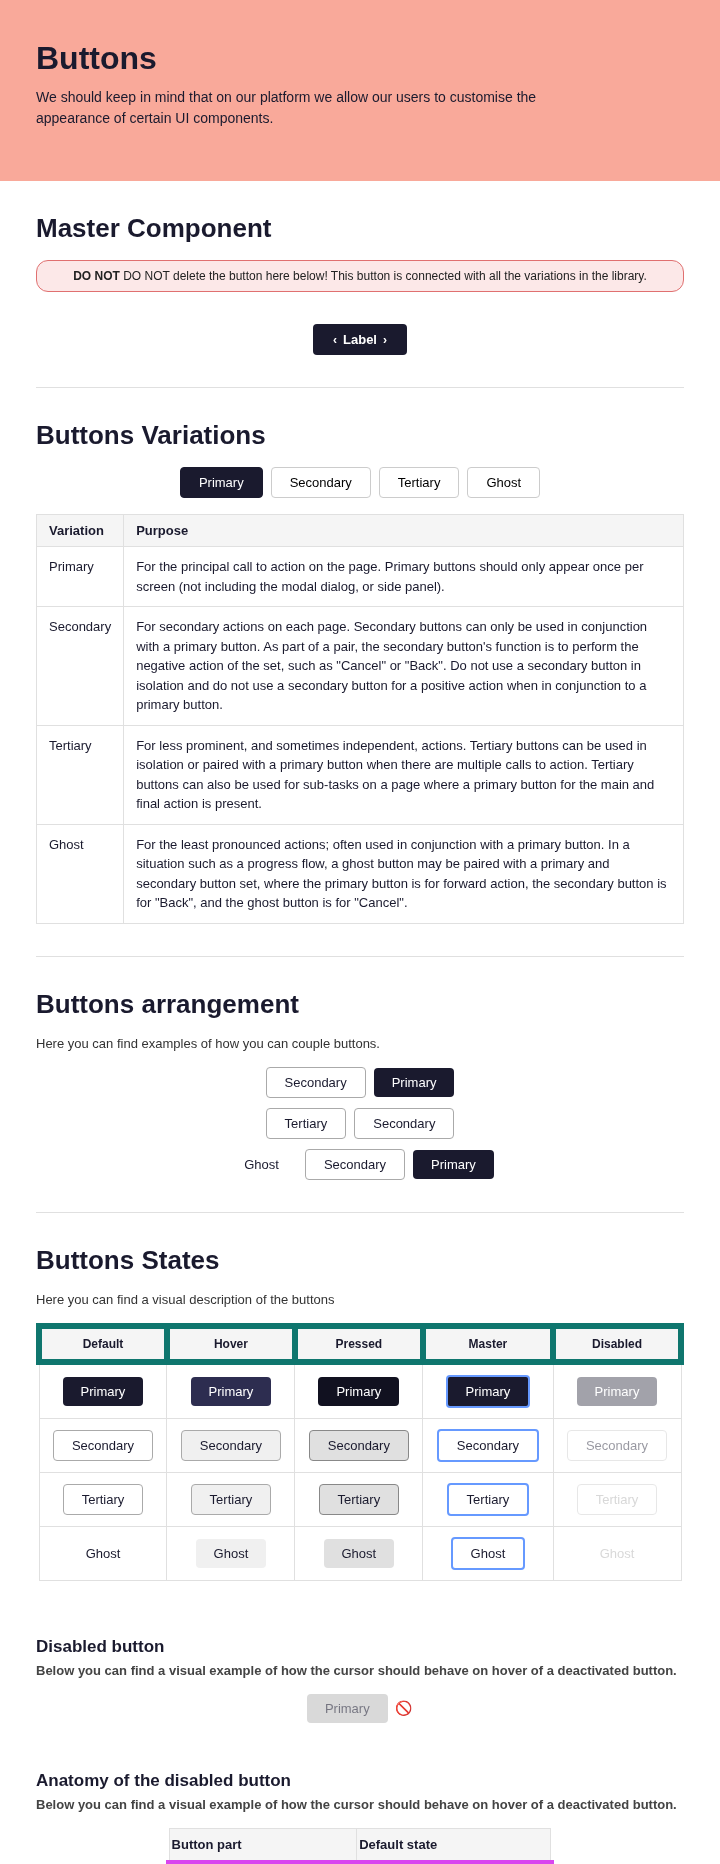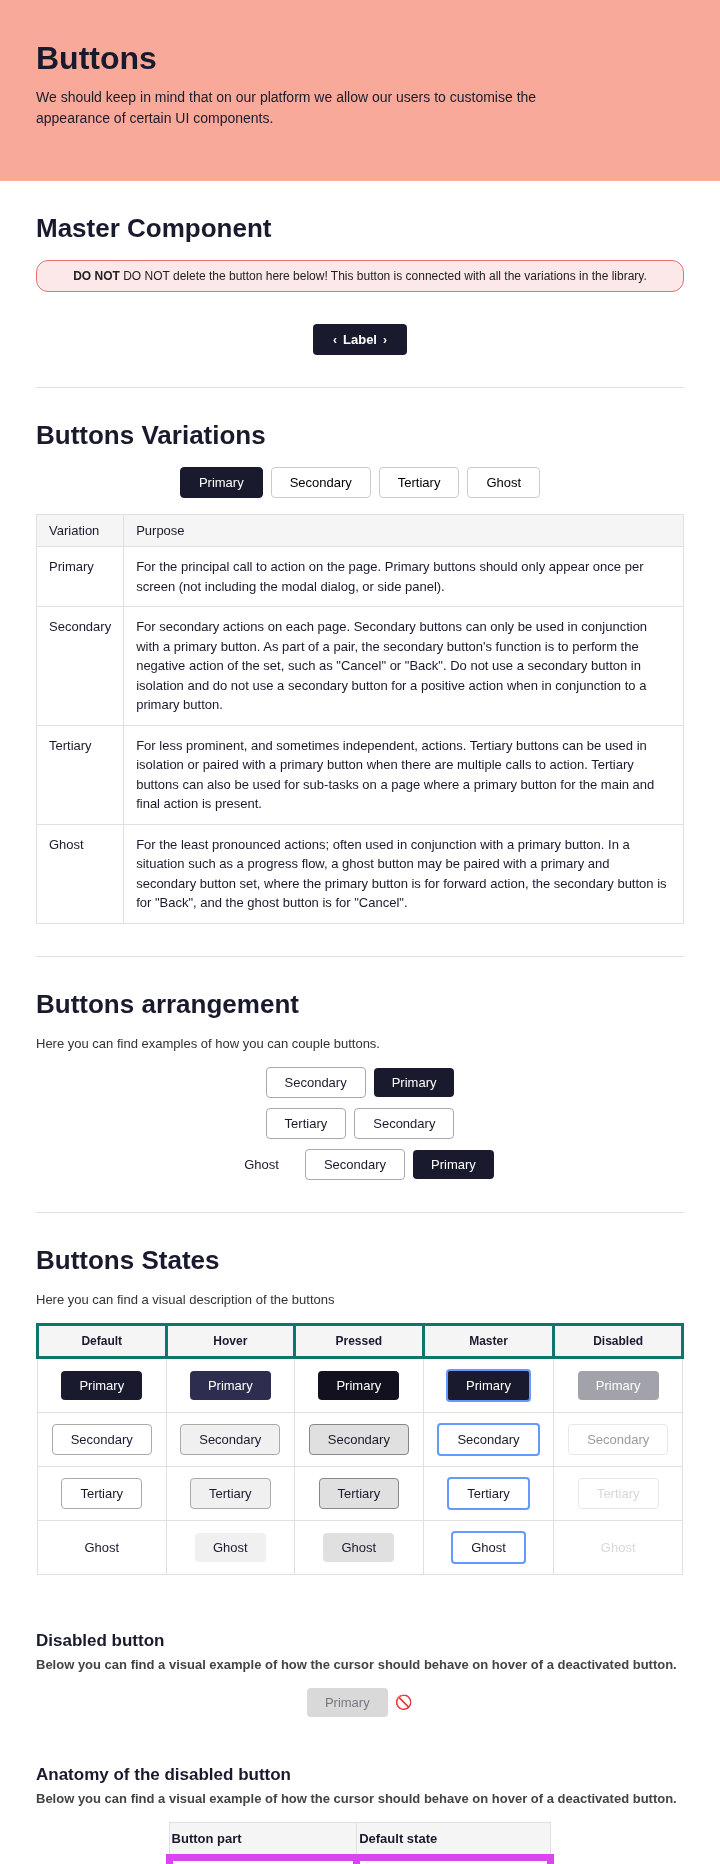--- a/index.html
+++ b/index.html
@@ -23,37 +23,37 @@
     .btn-master { background: #1a1a2e; color: #fff; border: none; border-radius: 4px; padding: 8px 20px; font-size: 13px; font-weight: 600; cursor: pointer; display: flex; align-items: center; gap: 6px; }
     .btn-chevron { font-size: 12px; }
 
     
     .variation-tabs { display: flex; justify-content: center; gap: 8px; margin-bottom: 16px; }
     .vtab { padding: 7px 18px; border-radius: 4px; border: 1.5px solid #ccc; background: #fff; font-size: 13px; font-weight: 500; cursor: pointer; }
     .vtab.active { background: #1a1a2e; color: #fff; border-color: #1a1a2e; }
 
     
     .var-table { width: 100%; border-collapse: collapse; font-size: 13px; }
-    .var-table th { background: #f5f5f5; text-align: left; padding: 8px 12px; font-weight: 400; border: 1px solid #e0e0e0; }
+    .var-table th { background: #f5f5f5; text-align: left; padding: 8px 12px; font-weight: 700; border: 1px solid #e0e0e0; }
     .var-table td { padding: 10px 12px; border: 1px solid #e0e0e0; vertical-align: top; line-height: 1.5; }
     .var-table td:first-child { font-weight: 500; white-space: nowrap; }
 
     
     .arrangement-rows { display: flex; flex-direction: column; align-items: center; gap: 10px; margin-top: 16px; }
     .arr-row { display: flex; gap: 8px; align-items: center; }
 
     
     .btn-primary { background: #1a1a2e; color: #fff; border: none; border-radius: 4px; padding: 7px 18px; font-size: 13px; font-weight: 500; cursor: pointer; }
     .btn-secondary { background: #fff; color: #1a1a2e; border: 1.5px solid #aaa; border-radius: 4px; padding: 7px 18px; font-size: 13px; font-weight: 500; cursor: pointer; }
     .btn-tertiary { background: #fff; color: #1a1a2e; border: 1.5px solid #aaa; border-radius: 4px; padding: 7px 18px; font-size: 13px; font-weight: 500; cursor: pointer; }
     .btn-ghost { background: transparent; color: #1a1a2e; border: none; border-radius: 4px; padding: 7px 18px; font-size: 13px; font-weight: 500; cursor: pointer; }
 
     
     .states-table { width: 100%; border-collapse: collapse; font-size: 12px; margin-top: 16px; }
-    .states-table th { background: #f5f5f5; text-align: center; padding: 8px; font-weight: 600; border: 3px solid #0f766e; }
+    .states-table th { background: #f5f5f5; text-align: center; padding: 8px; font-weight: 600; border: 6px solid #0f766e; }
     .states-table td { padding: 10px 6px; border: 1px solid #e0e0e0; text-align: center; vertical-align: middle; }
 
     
     .btn-primary-hover { background: #2d2d50; color: #fff; border: none; border-radius: 4px; padding: 7px 18px; font-size: 13px; font-weight: 500; cursor: pointer; }
     .btn-primary-pressed { background: #111120; color: #fff; border: none; border-radius: 4px; padding: 7px 18px; font-size: 13px; font-weight: 500; cursor: pointer; }
     .btn-primary-focus { background: #1a1a2e; color: #fff; border: 2.5px solid #6699ff; border-radius: 4px; padding: 7px 18px; font-size: 13px; font-weight: 500; cursor: pointer; }
     .btn-primary-disabled { background: #1a1a2e; color: #fff; border: none; border-radius: 4px; padding: 7px 18px; font-size: 13px; font-weight: 500; opacity: 0.4; cursor: not-allowed; }
 
     .btn-secondary-hover { background: #f0f0f0; color: #1a1a2e; border: 1.5px solid #aaa; border-radius: 4px; padding: 7px 18px; font-size: 13px; font-weight: 500; cursor: pointer; }
     .btn-secondary-pressed { background: #e0e0e0; color: #1a1a2e; border: 1.5px solid #888; border-radius: 4px; padding: 7px 18px; font-size: 13px; font-weight: 500; cursor: pointer; }

